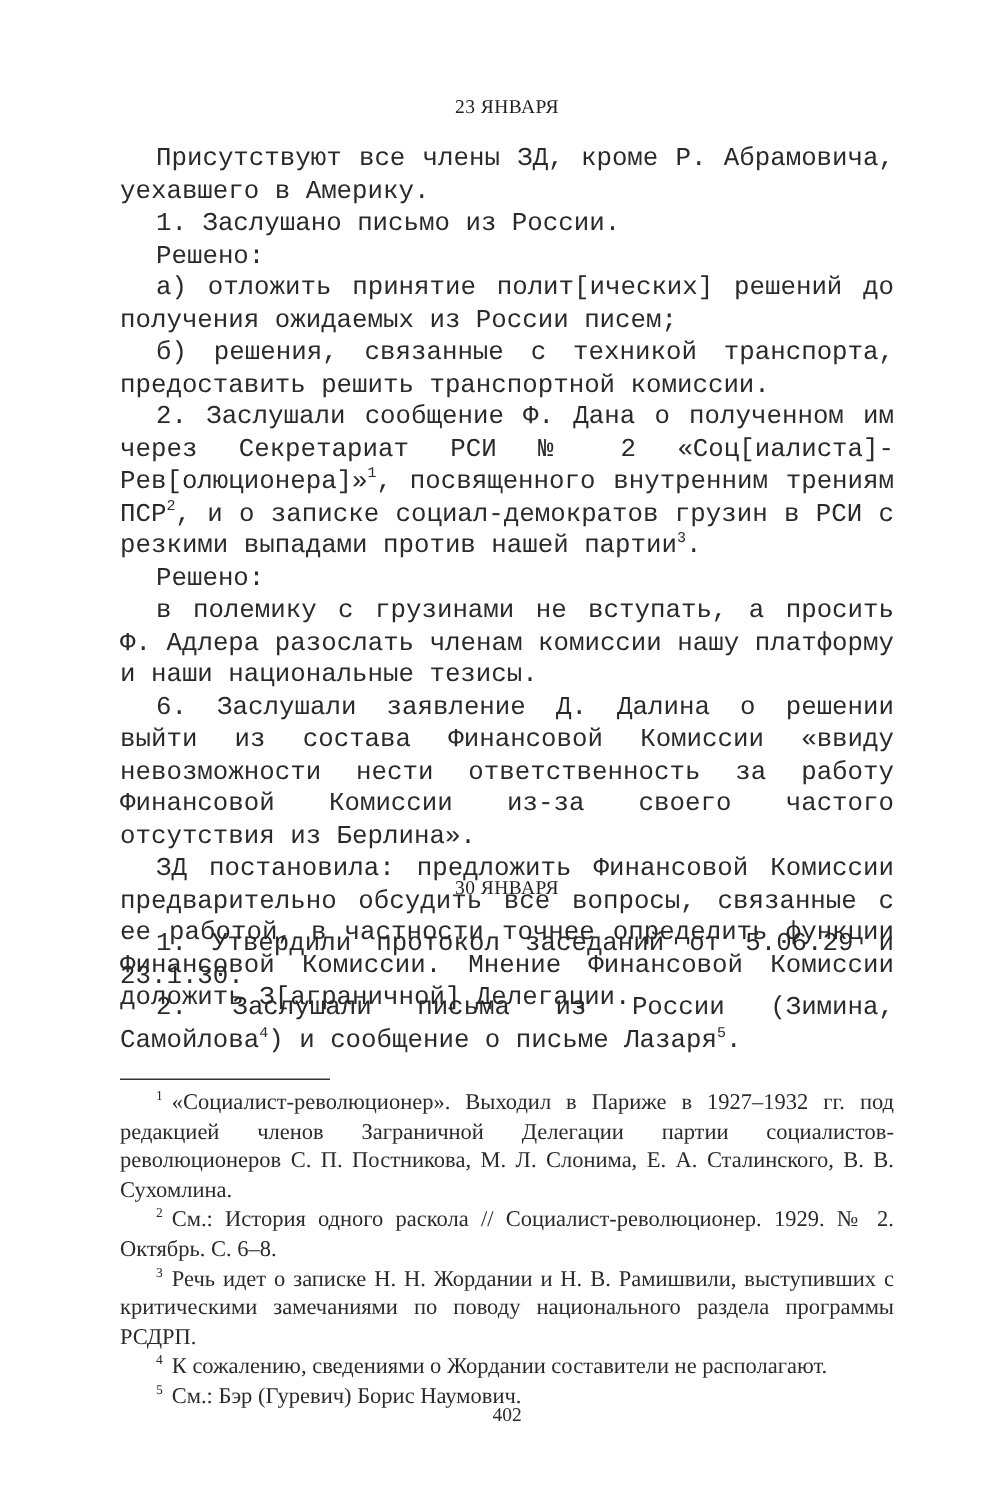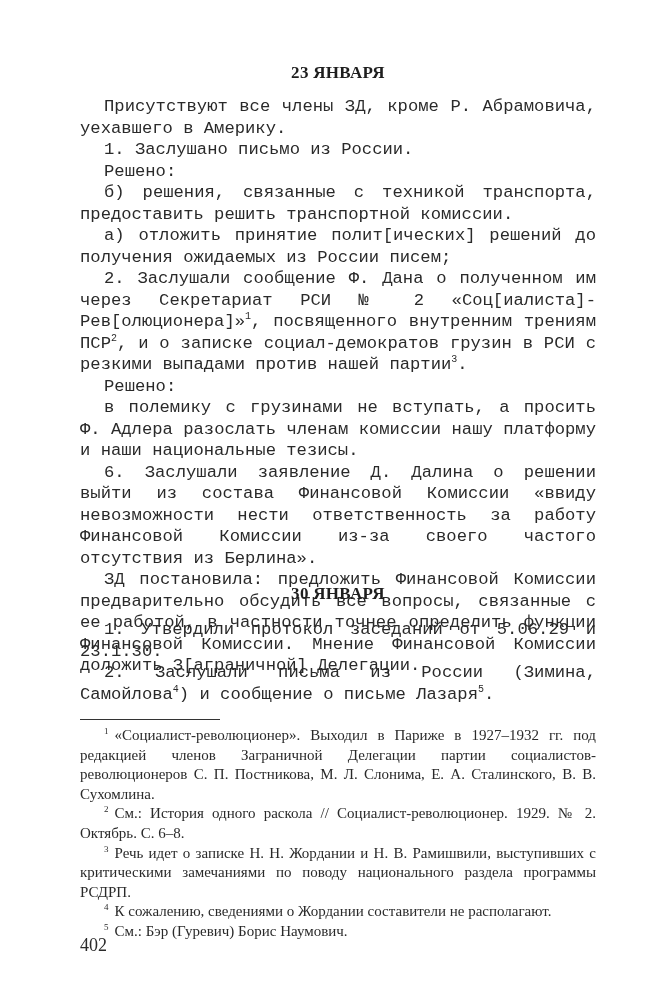--- a/index.html
+++ b/index.html
@@ -11,22 +11,22 @@
       position: relative;
       overflow: hidden;
     }
     .page {
       position: absolute;
       left: 80px; top: 0;
       width: 516px;
     }
     .heading {
       text-align: center;
-      font-weight: bold;
-      font-size: 17px;
+      font-weight: normal;
+      font-size: 13px;
       letter-spacing: 0.3px;
       color: #1e1e1e;
     }
     .h1 { position: absolute; top: 63px; left: 0; right: 0; }
     .h2 { position: absolute; top: 584px; left: 0; right: 0; }
     .body-block {
       position: absolute; left: 0; right: 0;
       font-size: 17.2px;
       line-height: 21.5px;
       text-align: justify;
@@ -41,36 +41,36 @@
     }
     .footnotes {
       position: absolute; top: 726px; left: 0; right: 0;
       font-size: 15px; line-height: 19.6px;
       text-align: justify;
     }
     .footnotes p { margin: 0; text-indent: 24px; }
     .footnotes sup { font-size: 9px; vertical-align: 6px; margin-right: 6px; }
     .page-number {
       position: absolute; top: 935px; left: 0; right: 0;
-      font-size: 18px;
+      text-align: center; font-size: 13px;
     }
   </style>
 </head>
 <body>
 
 <div class="page">
 
   <div class="heading h1">23 ЯНВАРЯ</div>
 
   <div class="body-block b1">
     <p>Присутствуют все члены ЗД, кроме Р. Абрамовича, уехавшего в Америку.</p>
     <p>1. Заслушано письмо из России.</p>
     <p>Решено:</p>
+    <p>а) отложить принятие полит[ических] решений до получения ожидаемых из России писем;</p>
     <p>б) решения, связанные с техникой транспорта, предоставить решить транспортной комиссии.</p>
-    <p>а) отложить принятие полит[ических] решений до получения ожидаемых из России писем;</p>
     <p><span>2. Заслушали сообщение Ф. Дана о полученном им через Секретариат РСИ № 2 «Соц[иалиста]-Рев[олюционера]»</span><sup>1</sup><span>, посвященного внутренним трениям ПСР</span><sup>2</sup><span>, и о записке социал-демократов грузин в РСИ с резкими выпадами против нашей партии</span><sup>3</sup><span>.</span></p>
     <p>Решено:</p>
     <p>в полемику с грузинами не вступать, а просить Ф. Адлера разослать членам комиссии нашу платформу и наши национальные тезисы.</p>
     <p>6. Заслушали заявление Д. Далина о решении выйти из состава Финансовой Комиссии «ввиду невозможности нести ответственность за работу Финансовой Комиссии из-за своего частого отсутствия из Берлина».</p>
     <p>ЗД постановила: предложить Финансовой Комиссии предварительно обсудить все вопросы, связанные с ее работой, в частности точнее определить функции Финансовой Комиссии. Мнение Финансовой Комиссии доложить З[аграничной] Делегации.</p>
   </div>
 
   <div class="heading h2">30 ЯНВАРЯ</div>
 
   <div class="body-block b2">

